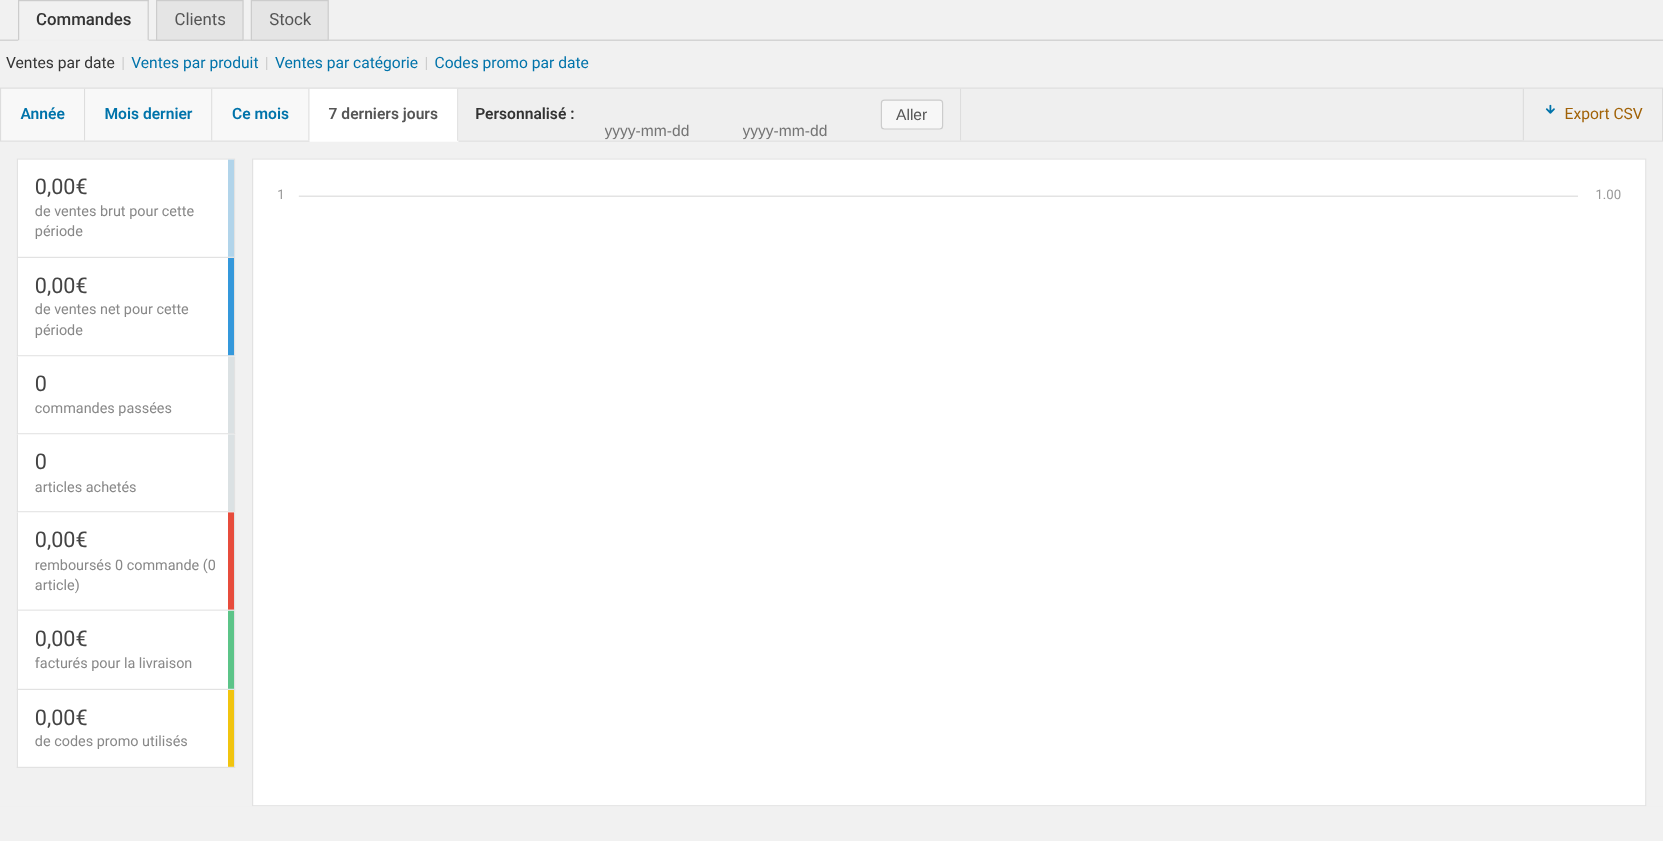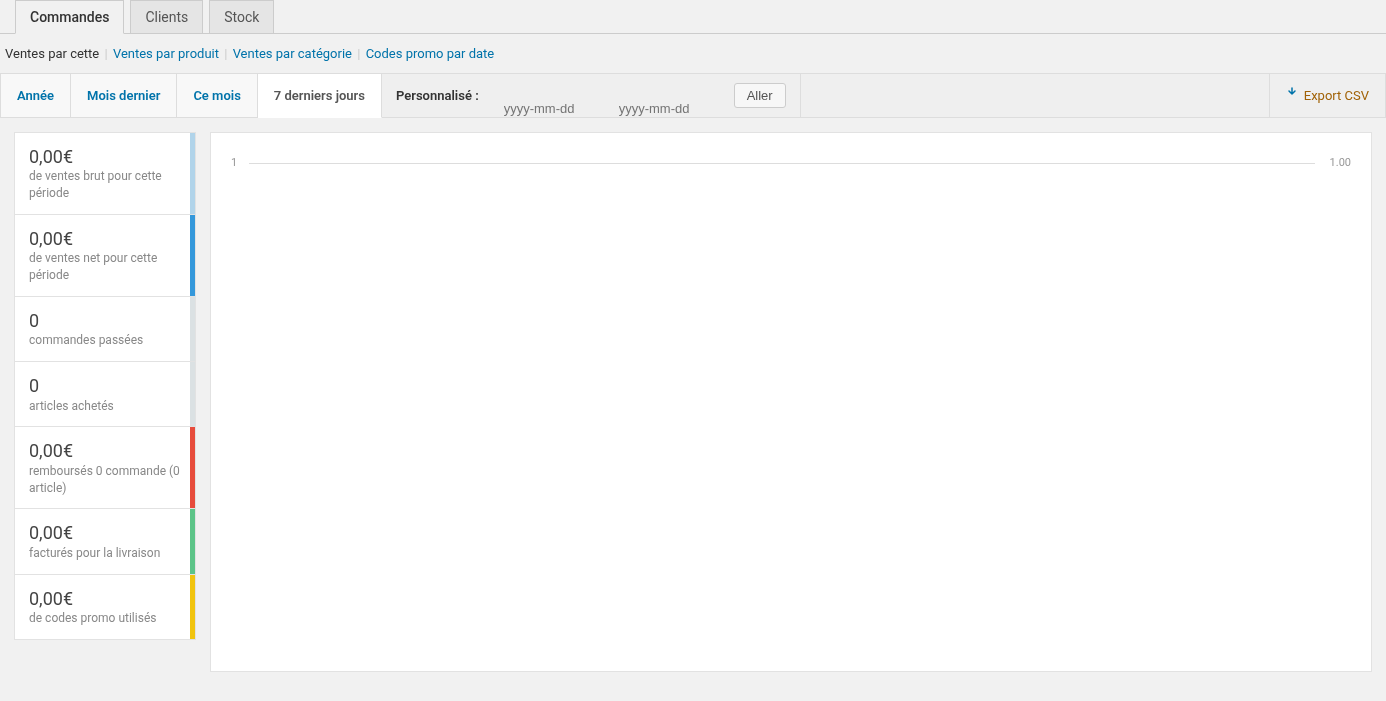--- a/index.html
+++ b/index.html
@@ -197,21 +197,21 @@
 </head>
 <body>
 
 <div class="top-tabs">
   <div class="top-tab active">Commandes</div>
   <div class="top-tab">Clients</div>
   <div class="top-tab">Stock</div>
 </div>
 
 <div class="subnav">
-  <span class="current">Ventes par cette</span>
+  <span class="current">Ventes par date</span>
   <span class="sep">|</span>
   <a href="#">Ventes par produit</a>
   <span class="sep">|</span>
   <a href="#">Ventes par catégorie</a>
   <span class="sep">|</span>
   <a href="#">Codes promo par date</a>
 </div>
 
 <div class="range-row">
   <div class="range-tab">Année</div>

